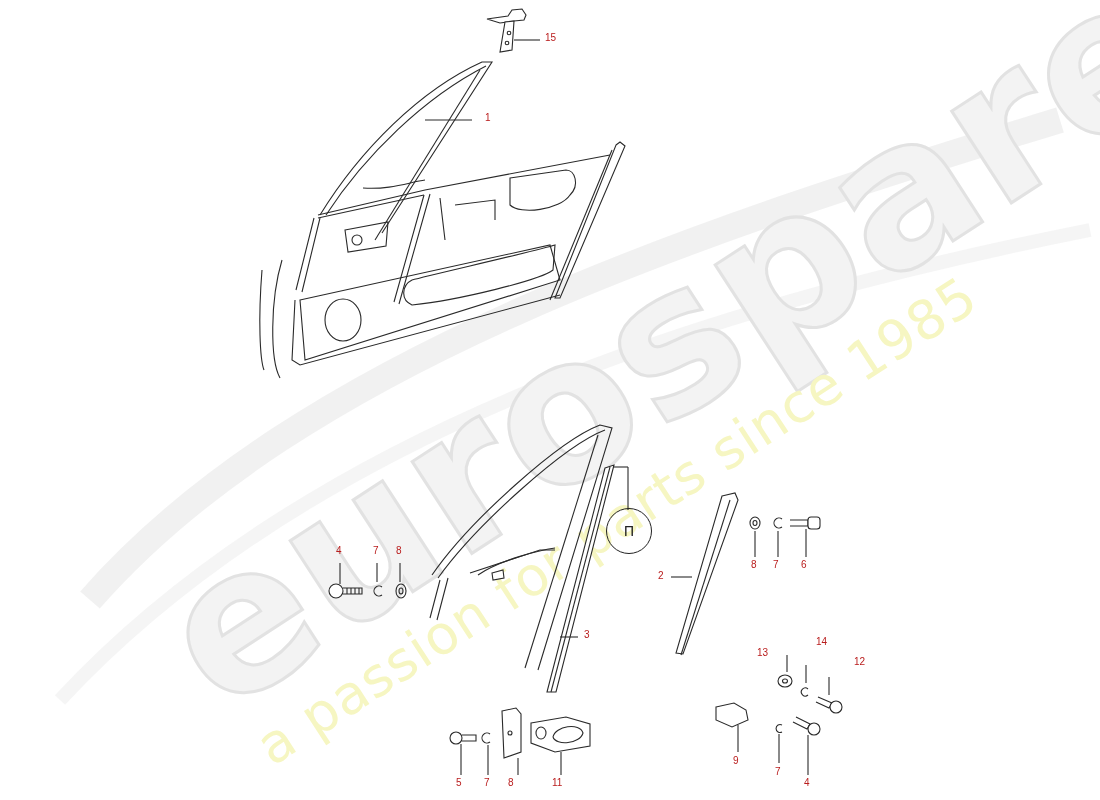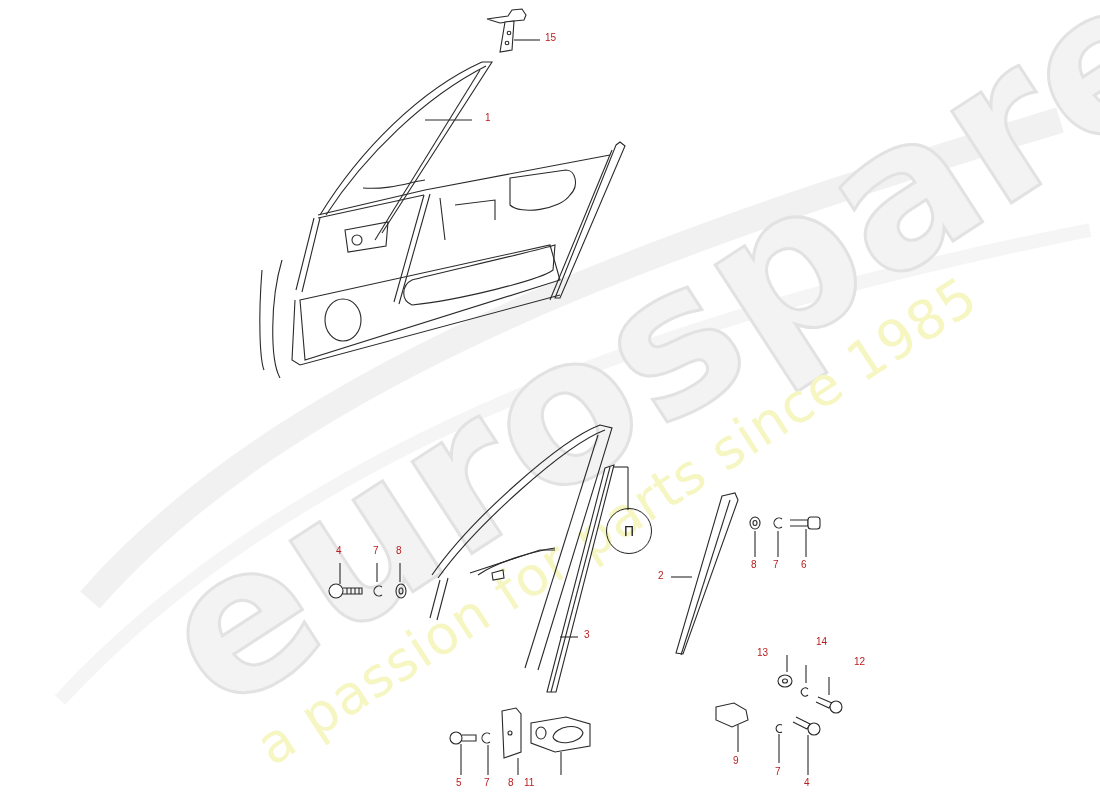--- a/index.html
+++ b/index.html
@@ -159,14 +159,14 @@
   <span class="label" style="left:801px;top:560px;">6</span>
   <span class="label" style="left:780px;top:637px;margin-left:36px;">14</span>
   <span class="label" style="left:757px;top:648px;">13</span>
   <span class="label" style="left:854px;top:657px;">12</span>
   <span class="label" style="left:733px;top:756px;">9</span>
   <span class="label" style="left:775px;top:767px;">7</span>
   <span class="label" style="left:804px;top:778px;">4</span>
   <span class="label" style="left:456px;top:778px;">5</span>
   <span class="label" style="left:484px;top:778px;">7</span>
   <span class="label" style="left:508px;top:778px;">8</span>
-  <span class="label" style="left:524px;top:778px;">11</span>
+  <span class="label" style="left:552px;top:778px;">11</span>
 </div>
 
 </body></html>

